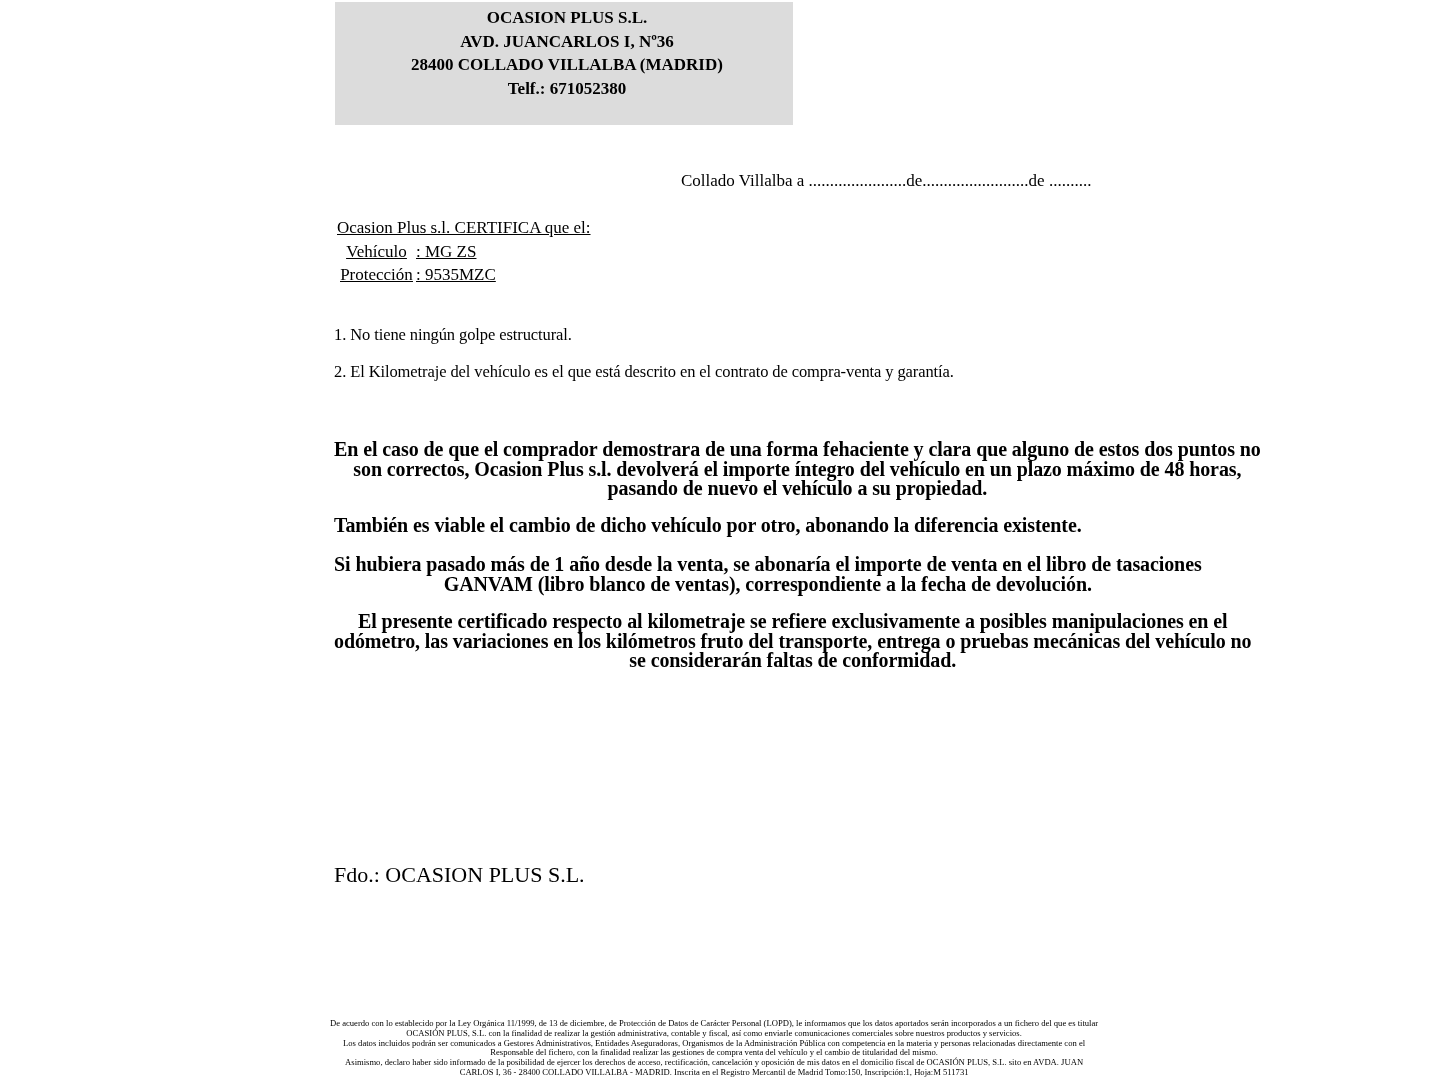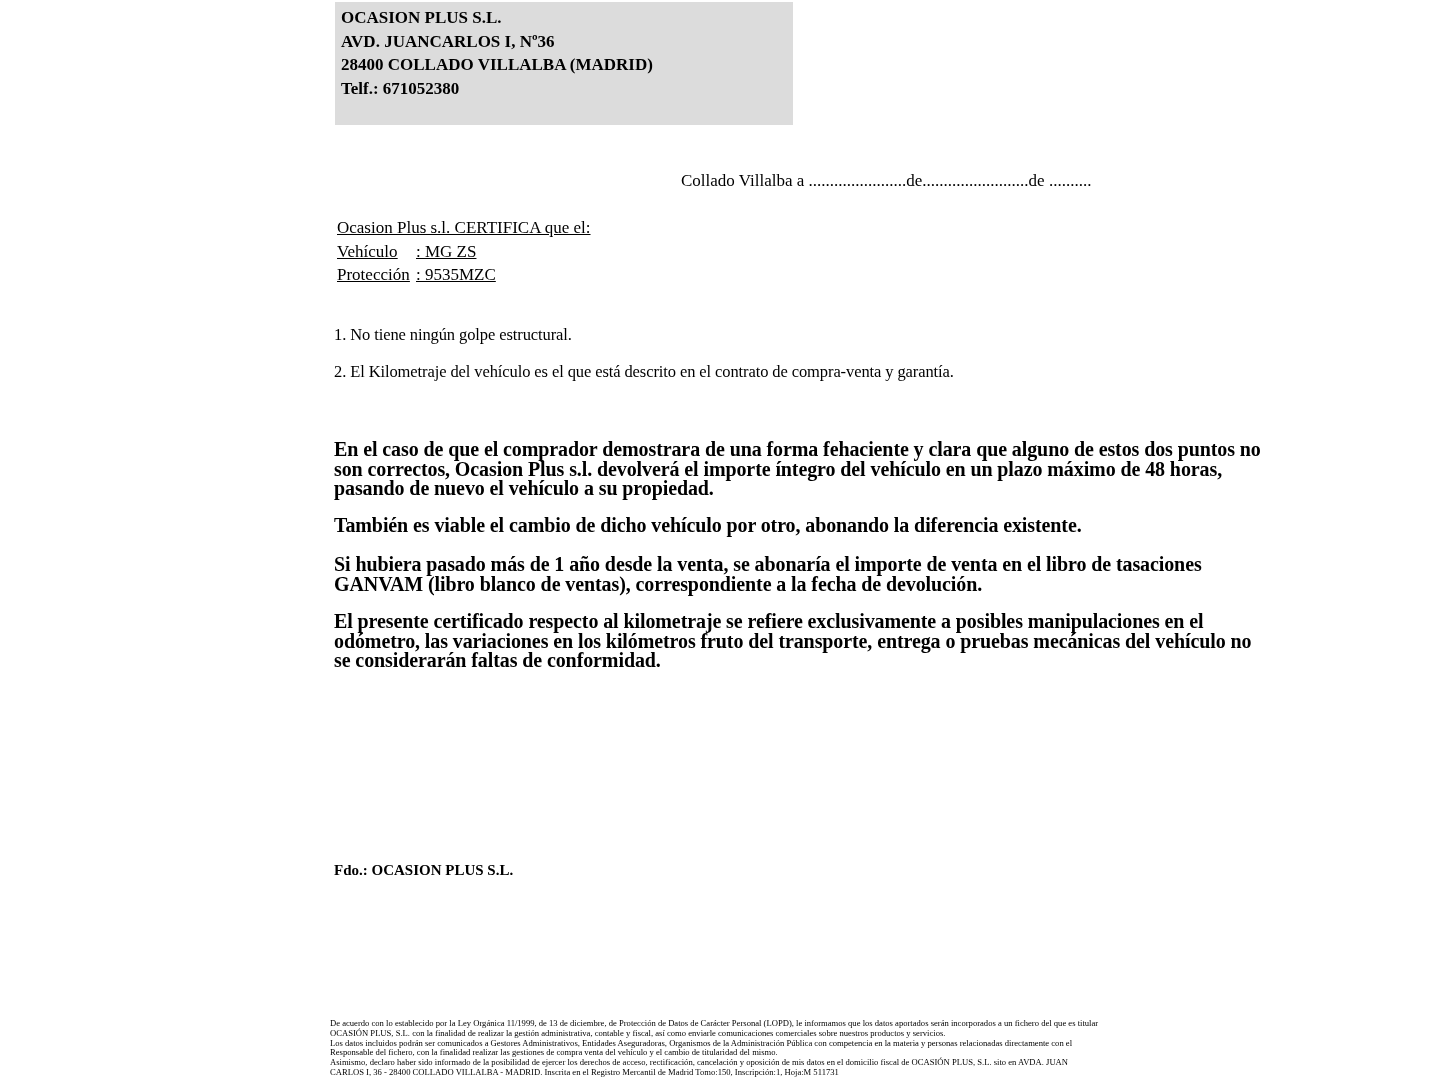--- a/index.html
+++ b/index.html
@@ -10,20 +10,21 @@
     height: 1080px;
     font-family: "Liberation Serif", "DejaVu Serif", serif;
     color: #000000;
     overflow: hidden;
   }
   .page {
     position: relative;
     width: 1440px;
     height: 1080px;
     background: #ffffff;
+    text-align: center;
   }
   .header-box {
     position: absolute;
     left: 335px;
     top: 2px;
     width: 458px;
     height: 123px;
     background: #dcdcdc;
     box-sizing: border-box;
     padding: 4px 0 0 6px;
@@ -71,23 +72,22 @@
   }
   .para div { white-space: nowrap; }
   .para-1 { top: 440px; }
   .para-2 { top: 516px; }
   .para-3 { top: 555px; }
   .para-4 { top: 612px; }
   .signature {
     position: absolute;
     left: 334px;
     top: 862px;
-    font-size: 15px;
+    font-size: 22px;
     white-space: nowrap;
-    font-weight: bold;
   }
   .legal {
     position: absolute;
     left: 330px;
     top: 1019px;
     font-size: 8.6px;
     line-height: 9.8px;
   }
   .legal div { white-space: nowrap; }
 </style>

